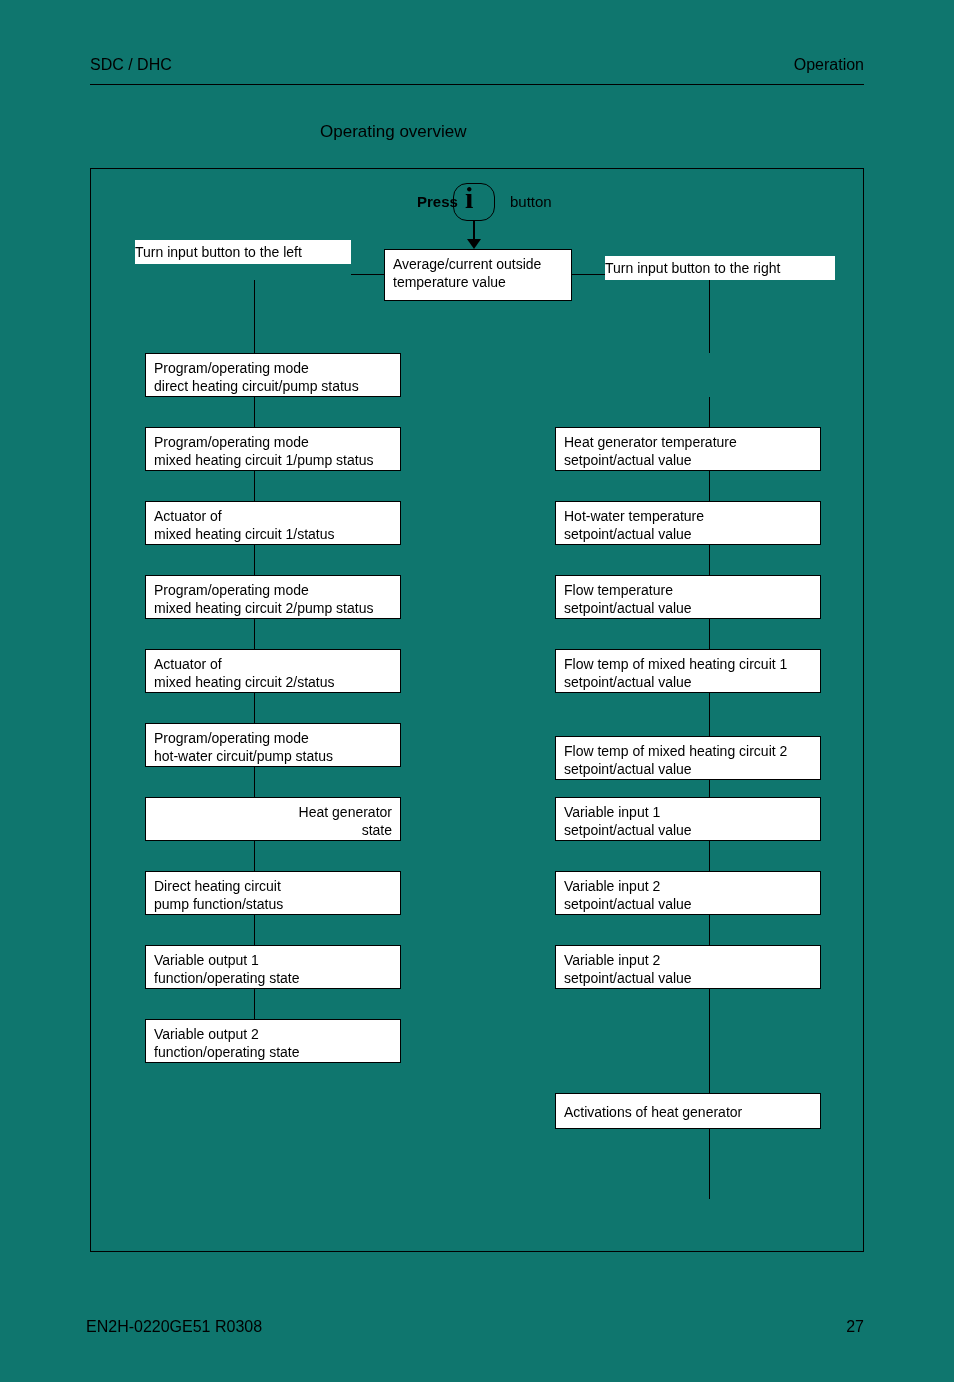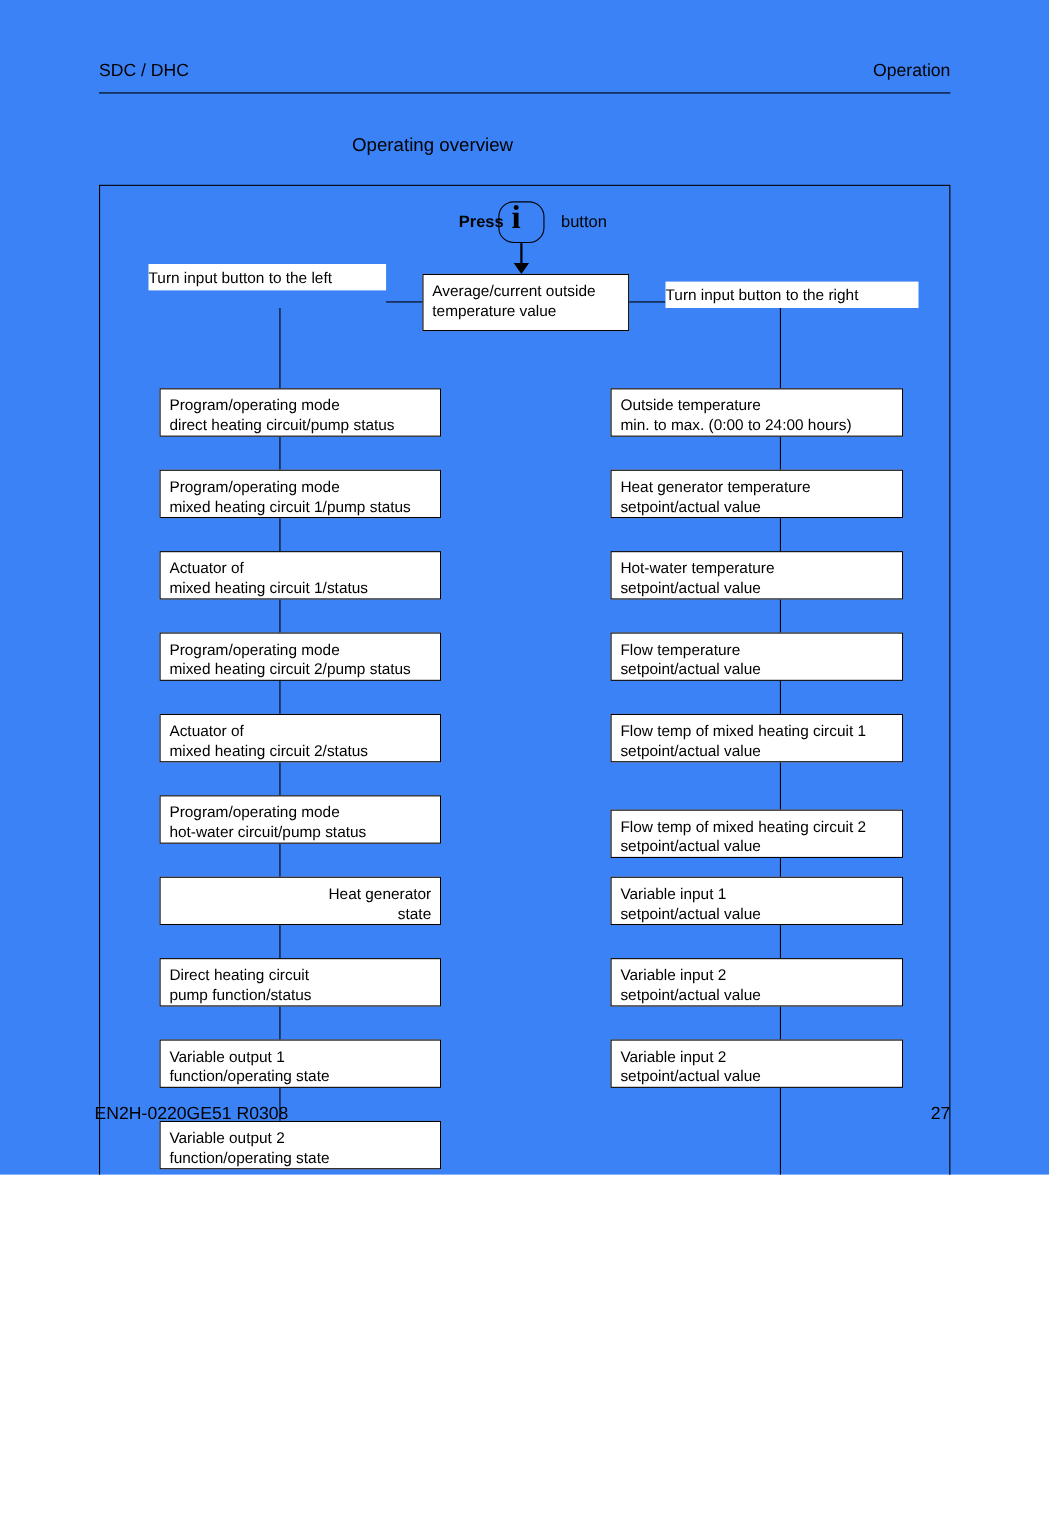--- a/index.html
+++ b/index.html
@@ -1,17 +1,17 @@
 <!DOCTYPE html>
 <html><head>
 <meta charset="utf-8">
 <style>
   * { box-sizing: border-box; }
   body { margin:0; padding:0; font-family: Arial, Helvetica, sans-serif; background:#fff; color:#000; }
-  .page { width:954px; height:1068px; position:relative; background:#3b82f6; }
+  .page { width:954px; height:1382px; position:relative; background:#0f766e; }
   .hdr-left { position:absolute; left:90px; top:56px; font-size:16px; }
   .hdr-right { position:absolute; right:90px; top:56px; font-size:16px; }
   .hdr-rule { position:absolute; left:90px; right:90px; top:84px; border-top:1px solid #000; }
   .section-title { position:absolute; left:320px; top:122px; font-size:17px; }
 
   .diagram-frame { position:absolute; left:90px; top:168px; width:774px; height:1084px; border:1px solid #000; }
   .diagram { position:relative; width:100%; height:100%; }
 
   .press-label { position:absolute; left:326px; top:24px; font-size:15px;font-weight:bold; }
   .pill-outline { position:absolute; left:362px; top:14px; width:42px; height:38px; border:1px solid #000; border-radius:14px; }
@@ -122,24 +122,20 @@
         </div>
       <div class="box left-col l9">
           <div>Variable output 1</div>
           <div>function/operating state</div>
         </div>
       <div class="box left-col l10">
           <div>Variable output 2</div>
           <div>function/operating state</div>
         </div>
 
-      <div class="box right-col r1">
-          <div>Outside temperature</div>
-          <div>min. to max. (0:00 to 24:00 hours)</div>
-        </div>
       <div class="box right-col r2">
           <div>Heat generator temperature</div>
           <div>setpoint/actual value</div>
         </div>
       <div class="box right-col r3">
           <div>Hot-water temperature</div>
           <div>setpoint/actual value</div>
         </div>
       <div class="box right-col r4">
           <div>Flow temperature</div>

